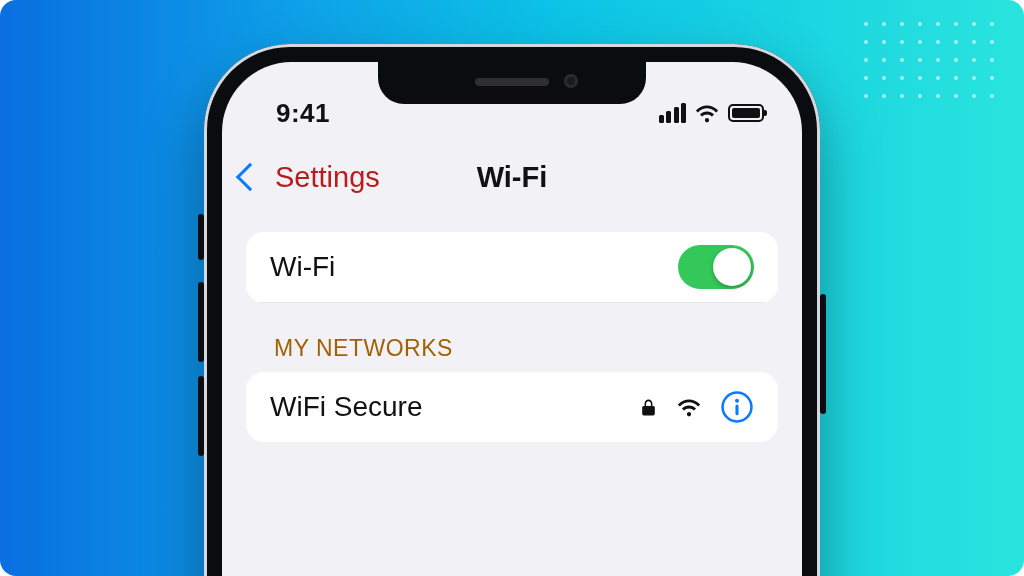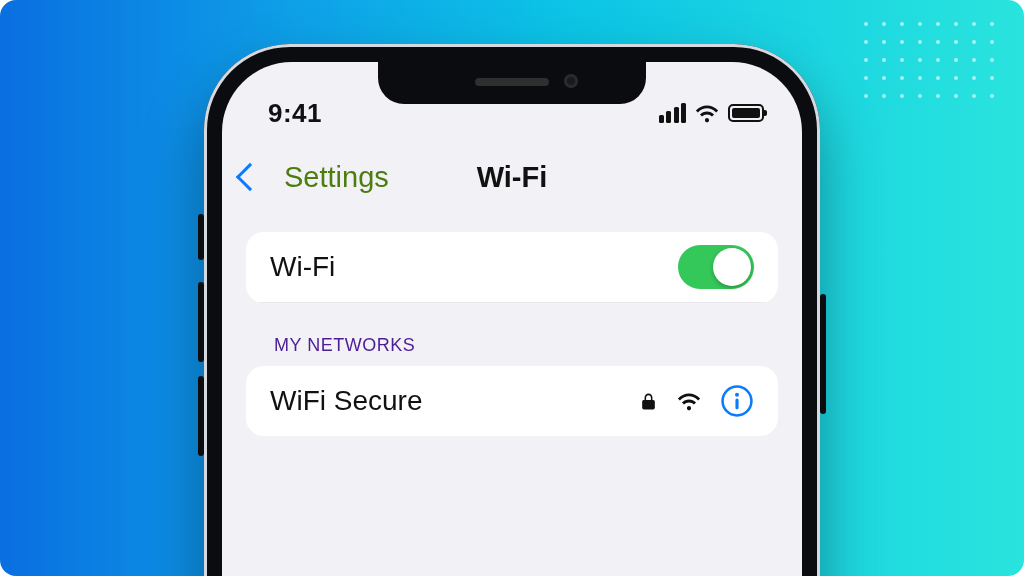--- a/index.html
+++ b/index.html
@@ -13,50 +13,50 @@
   .side-btn{position:absolute;background:#0b0c0f;border-radius:4px;}
   .sbl1{left:-6px;top:170px;width:6px;height:46px;}
   .sbl2{left:-6px;top:238px;width:6px;height:80px;}
   .sbl3{left:-6px;top:332px;width:6px;height:80px;}
   .sbr{right:-6px;top:250px;width:6px;height:120px;}
   .screen{position:absolute;inset:18px;border-radius:70px;background:#f2f2f6;overflow:hidden;}
   .notch{position:absolute;top:0;left:50%;transform:translateX(-50%);width:268px;height:42px;background:#0b0c0f;border-bottom-left-radius:26px;border-bottom-right-radius:26px;z-index:20;}
   .speaker{position:absolute;top:16px;left:50%;transform:translateX(-50%);width:74px;height:8px;border-radius:4px;background:#2f2f30;}
   .cam{position:absolute;top:12px;left:50%;transform:translateX(52px);width:14px;height:14px;border-radius:50%;background:#1a1a1c;box-shadow:inset 0 0 0 3px #2b2b2d;}
   
-  .status{position:absolute;top:0;left:8px;right:0;height:66px;display:flex;align-items:center;justify-content:space-between;padding:18px 38px 0;z-index:10;}
+  .status{position:absolute;top:0;left:16px;right:0;height:66px;display:flex;align-items:center;justify-content:space-between;padding:18px 38px 0;z-index:10;}
   .time{font-size:26px;font-weight:600;color:#111;letter-spacing:0.5px;}
   .sright{display:flex;align-items:center;gap:8px;}
   .sigbars{display:flex;align-items:flex-end;gap:2.5px;}
   .sigbars i{width:5px;background:#111;border-radius:1.5px;display:block;}
   .sigbars i:nth-child(1){height:8px;}
   .sigbars i:nth-child(2){height:12px;}
   .sigbars i:nth-child(3){height:16px;}
   .sigbars i:nth-child(4){height:20px;}
   .battery{position:relative;width:36px;height:18px;border:2px solid #111;border-radius:5px;box-sizing:border-box;}
   .battery::after{content:"";position:absolute;right:-5px;top:4px;width:3px;height:6px;background:#111;border-radius:0 2px 2px 0;}
   .battery i{position:absolute;inset:2px;background:#111;border-radius:2px;}
   
   .nav{position:absolute;top:84px;left:0;right:0;height:62px;display:flex;align-items:center;}
-  .back{display:flex;align-items:center;gap:20px;color:#4d7c0f;font-size:29px;font-weight:400;padding-left:18px;cursor:pointer;}
+  .back{display:flex;align-items:center;gap:11px;color:#b91c1c;font-size:29px;font-weight:400;padding-left:18px;cursor:pointer;}
   .chev{width:17px;height:17px;border-left:3.5px solid #0a7aff;border-bottom:3.5px solid #0a7aff;transform:rotate(45deg);margin-right:4px;}
   .title{position:absolute;left:0;right:0;text-align:center;font-size:29px;font-weight:600;color:#111;pointer-events:none;}
   
   .content{position:absolute;top:170px;left:0;right:0;padding:0 24px;}
   .group{background:#fff;border-radius:18px;overflow:hidden;}
   .row{display:flex;align-items:center;min-height:70px;padding:0 24px;position:relative;}
   .sep{border-bottom:1px solid #e6e6ea;}
   .rlabel{font-size:28px;color:#111;flex:1;}
   .check{width:28px;display:flex;justify-content:center;margin-left:-6px;margin-right:8px;color:#0a7aff;}
   .tail{display:flex;align-items:center;gap:18px;}
   
   .toggle{width:76px;height:44px;border-radius:22px;background:#34c759;position:relative;cursor:pointer;}
   .toggle .knob{position:absolute;top:3px;right:3px;width:38px;height:38px;border-radius:50%;background:#fff;box-shadow:0 2px 4px rgba(0,0,0,0.25);}
   
-  .section-h{font-size:18px;letter-spacing:0.5px;color:#4c1d95;margin:32px 0 10px 28px;}
+  .section-h{font-size:23px;letter-spacing:0.5px;color:#a16207;margin:32px 0 10px 28px;}
   
   .wifi-svg{width:26px;height:26px;}
   .lock-svg{width:19px;height:19px;}
   .info-svg{width:34px;height:34px;}
   .check-svg{width:26px;height:26px;}
 </style>
 </head>
 <body>
 
 <div class="bg">

